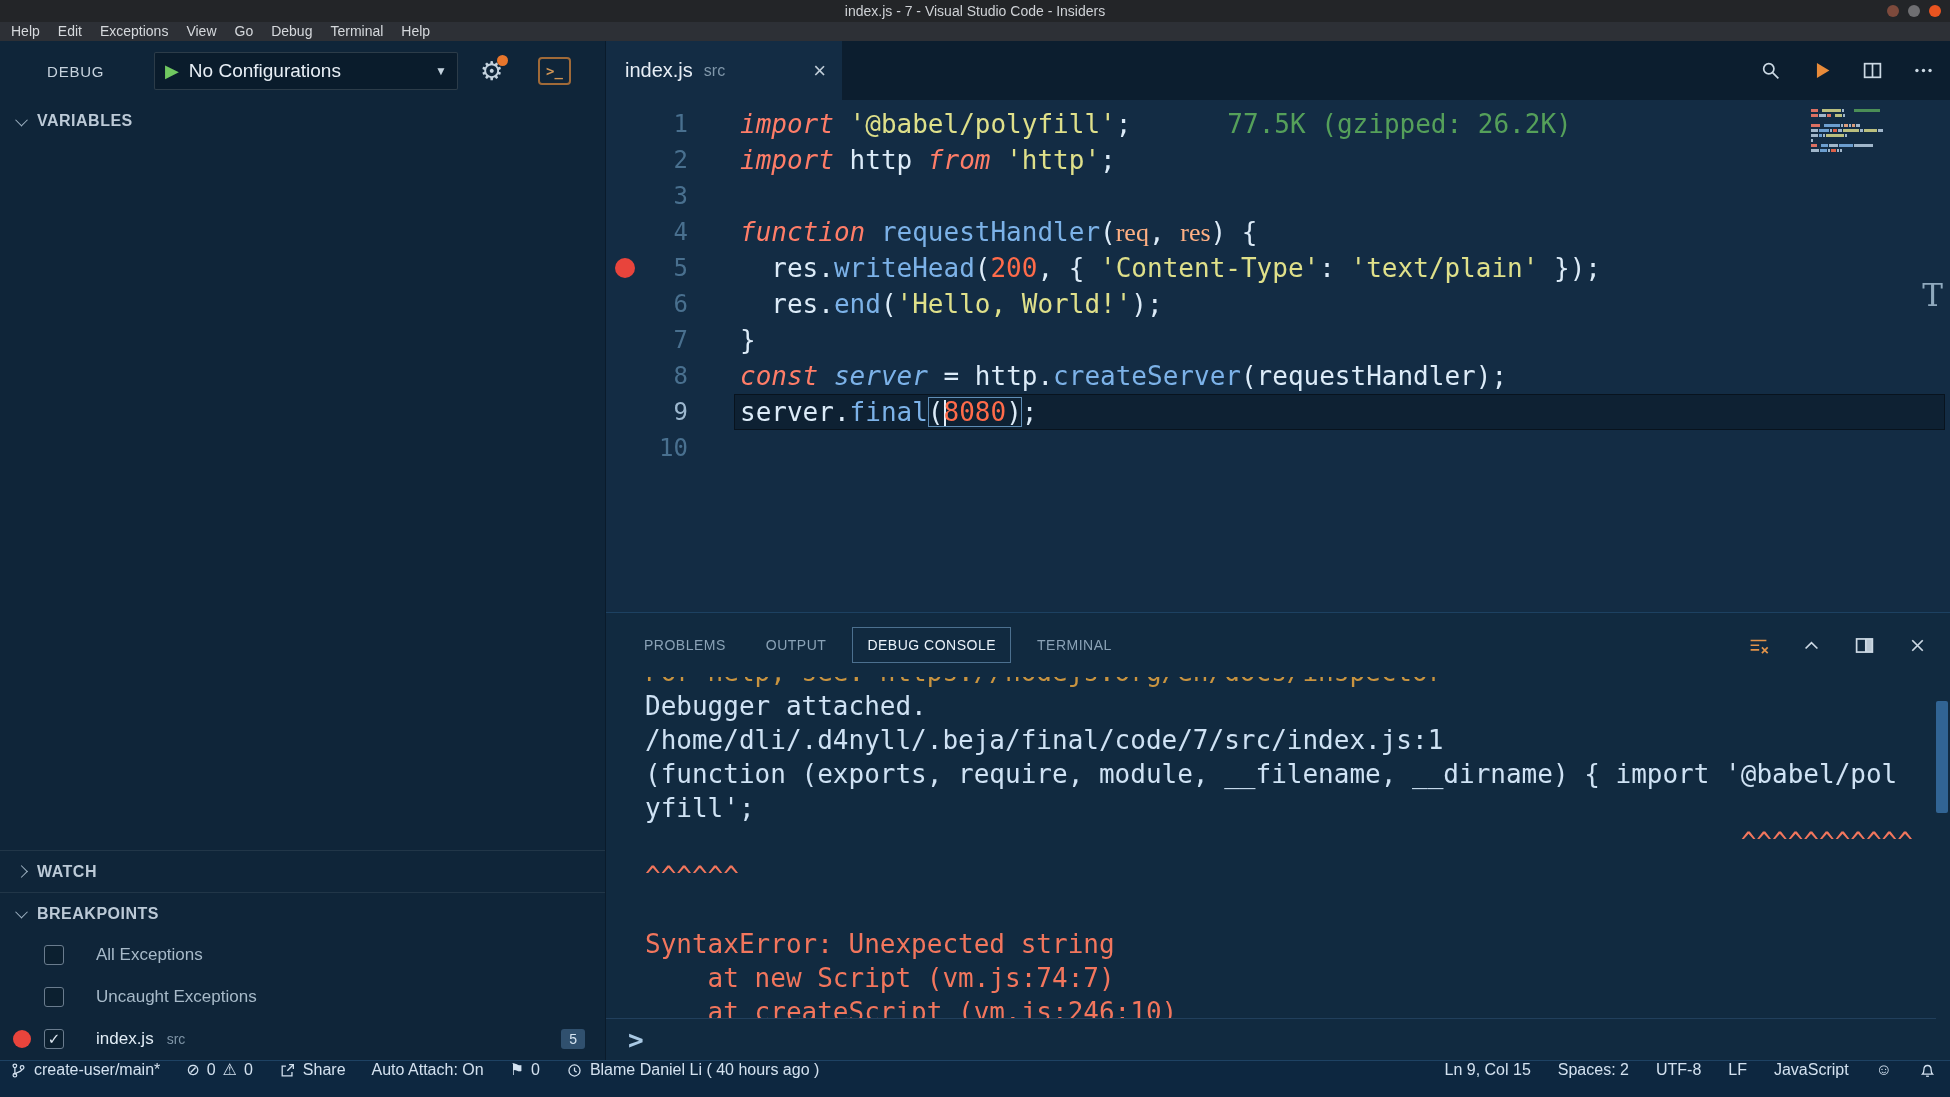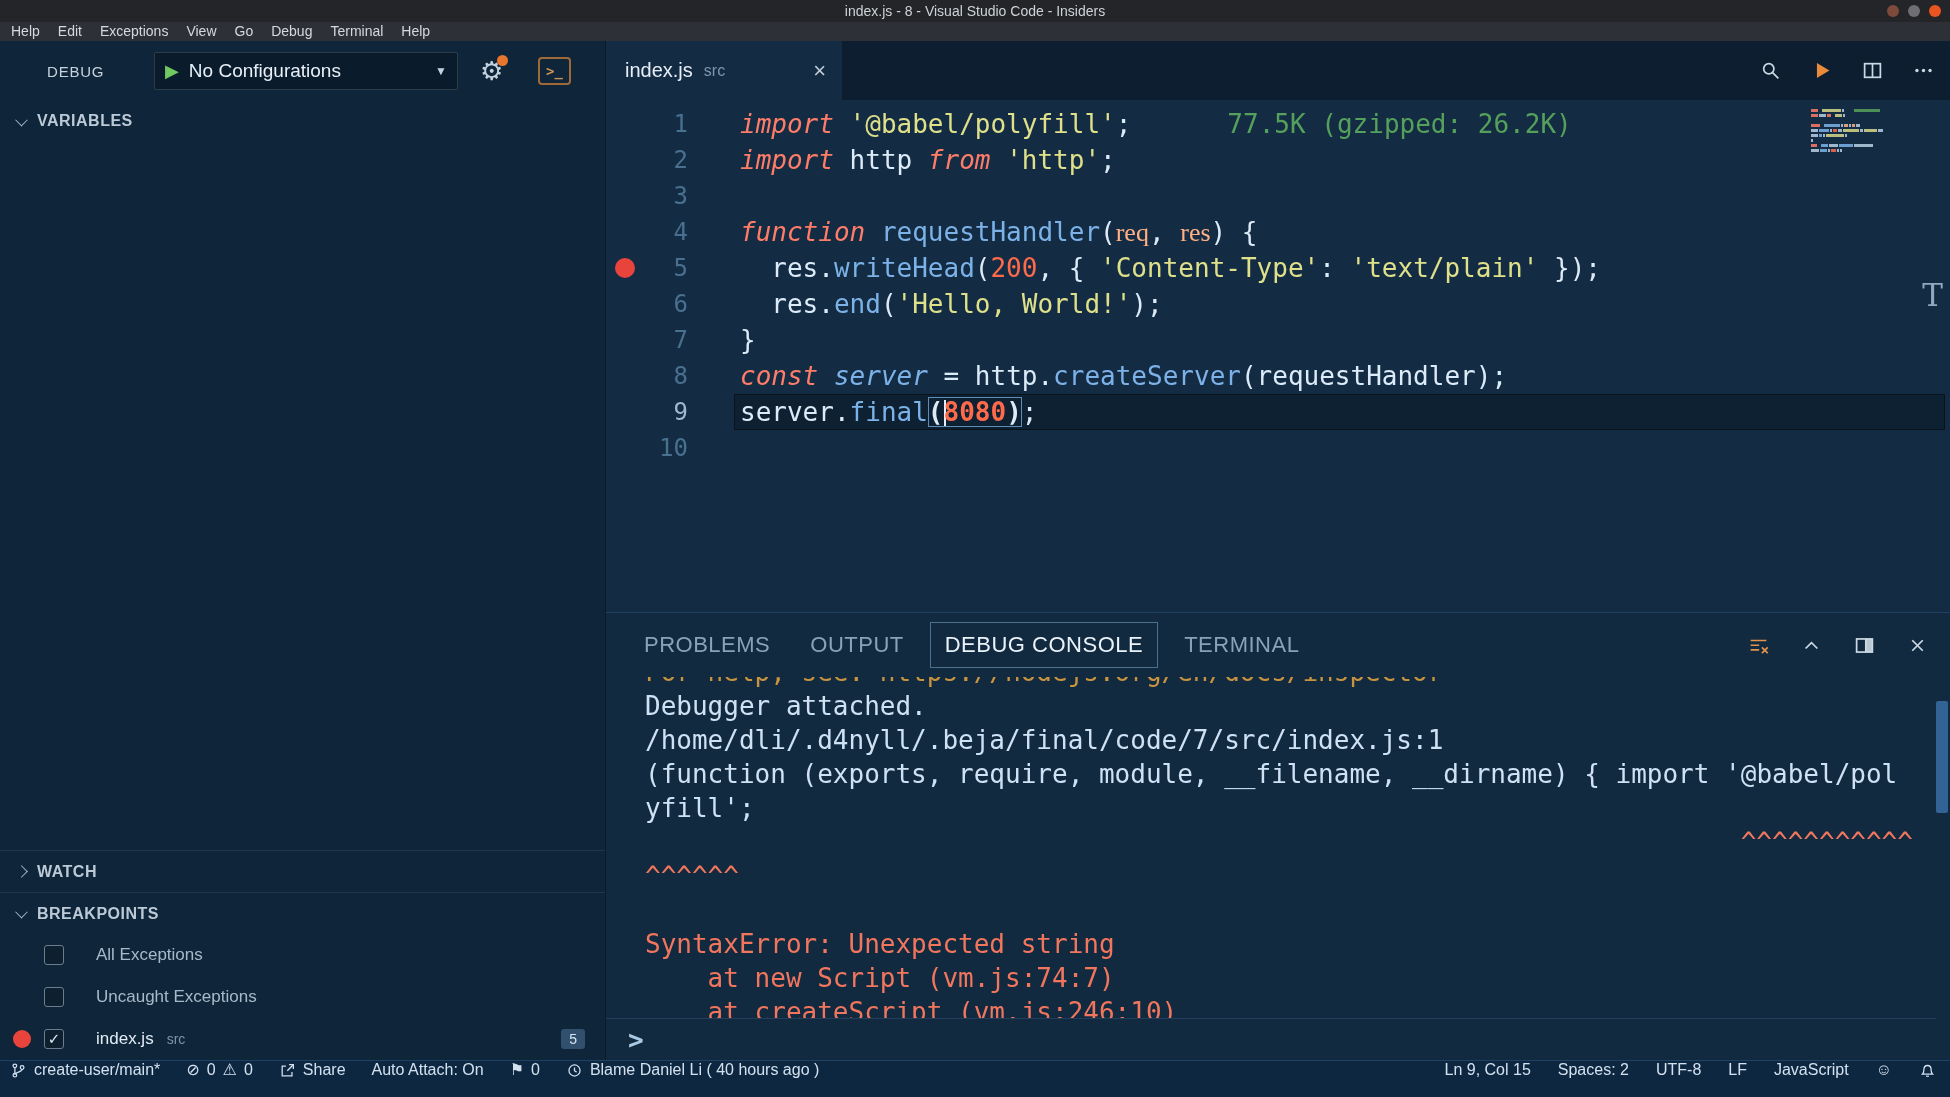--- a/index.html
+++ b/index.html
@@ -84,35 +84,35 @@
   .bp-gutter-dot { position:absolute; left:9px; top:8px; width:20px; height:20px; border-radius:50%;
                    background:#e8443c; cursor:pointer; }
   .code-text { position:absolute; left:134px; top:0; white-space:pre; }
   .tk-kw { color:#ff7d68; font-style:italic; }
   .tk-fn { color:#7cb2e8; }
   .tk-str { color:#dfe08a; }
   .tk-num { color:#ff6b4a; }
   .tk-pm { color:#ffb084;font-family:Liberation Serif, serif; }
   .tk-pl { color:#dcebf8; }
   .tk-vr { color:#7cb2e8; font-style:italic; }
-  .tk-box { outline:1px solid #5f8db5; outline-offset:-1px;font-weight:bold; }
+  .tk-box { outline:1px solid #5f8db5; outline-offset:-1px; }
   .cursor { display:inline-block; width:0; border-left:2px solid #e3eef8; height:27px;
             vertical-align:middle; margin-right:-2px; }
   .annotation { color:#55a05a; margin-left:96px; }
   .minimap { position:absolute; right:33px; top:68px; width:106px; opacity:.85; cursor:pointer; }
   .mm-row { height:5px; white-space:nowrap; font-size:0; }
   .mm-row i { display:inline-block; height:3px; margin-right:1px; }
   .artifact { position:absolute; right:7px; top:236px; font-family:"DejaVu Serif",serif; font-size:31px;
               color:#8fa9bd; }
 
   
   .panel { position:absolute; left:606px; top:612px; width:1344px; height:448px; background:#112a40;
            border-top:1px solid #1d4161; }
   .panel-tabs { height:64px; display:flex; align-items:center; padding-left:24px; gap:12px; }
-  .ptab { font-size:22px; letter-spacing:.5px; color:#8aa2b6; padding:9px 14px; cursor:pointer;
+  .ptab { font-size:14px; letter-spacing:.5px; color:#8aa2b6; padding:9px 14px; cursor:pointer;
           white-space:nowrap; }
   .ptab.active { color:#eaf2f9; border:1px solid #4c708f; }
   .panel-actions { position:absolute; right:22px; top:0; height:64px; display:flex; align-items:center;
                    gap:32px; color:#cdd9e4; }
   .console { position:absolute; left:39px; right:16px; top:64px; bottom:42px; overflow:hidden;
              font-family:"DejaVu Sans Mono","Liberation Mono",monospace; font-size:26px;
              line-height:34px; white-space:pre; }
   .cline { min-height:34px; }
   .cline.clipped { margin-top:-22px; }
   .cline.info { color:#cfe2f4; }
@@ -143,21 +143,21 @@
   .glyph { font-size:16px; line-height:1; }
   .icon-run-code { color:#e98b3a; }
   .icon-clear-console { color:#e2944a; }
 </style>
 </head>
 <body>
 
 <div class="app">
 
   <header class="titlebar">
-    <span class="title-text">index.js - 8 - Visual Studio Code - Insiders</span>
+    <span class="title-text">index.js - 7 - Visual Studio Code - Insiders</span>
     <span class="win-controls">
       <span class="wc c1"></span>
       <span class="wc"></span>
       <span class="wc close"></span>
     </span>
   </header>
 
   <nav class="menubar" id="menubar">
       <span class="menu-item">Help</span>
       <span class="menu-item">Edit</span>

